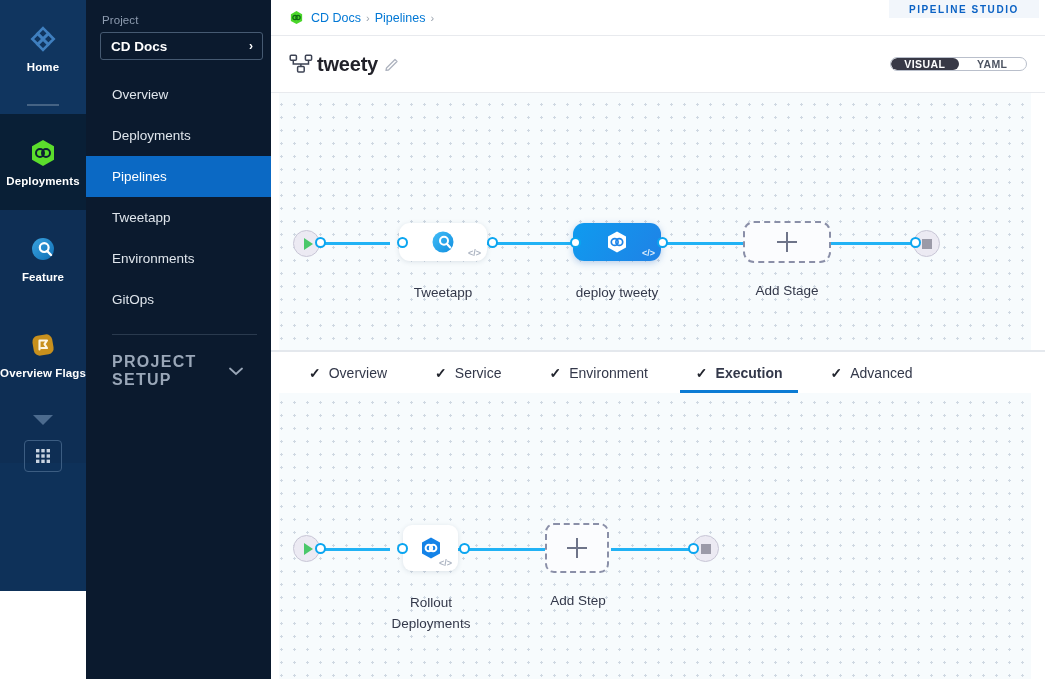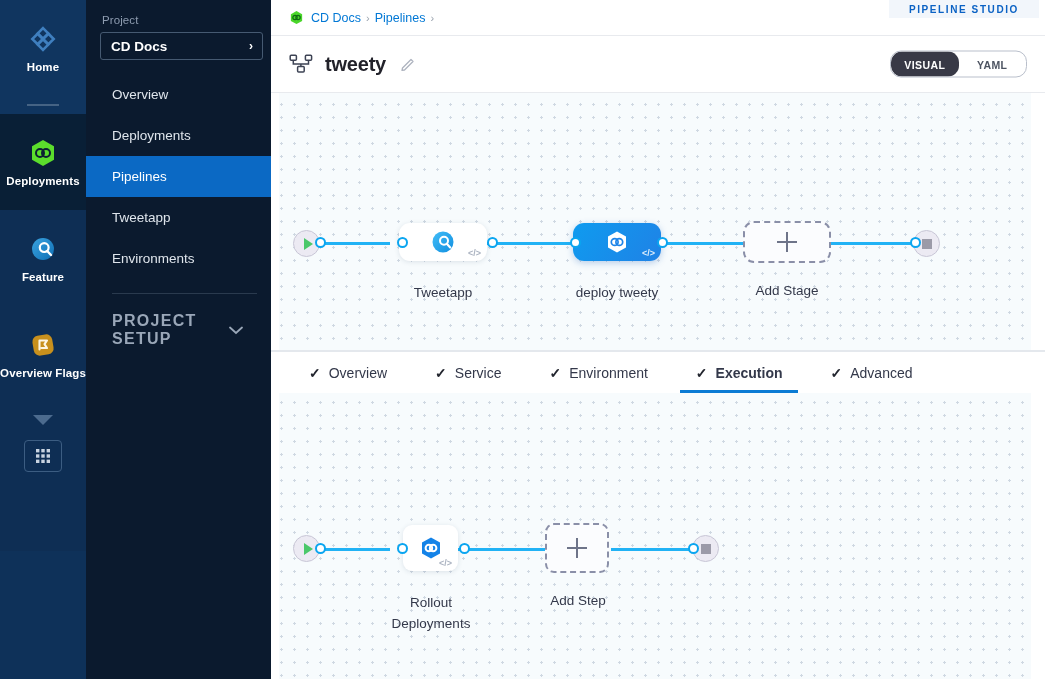--- a/index.html
+++ b/index.html
@@ -6,21 +6,21 @@
   html, body {
     width: 1045px; height: 679px;
     font-family: "Liberation Sans", sans-serif;
     overflow: hidden;
     background: #fff;
   }
   .app { position: relative; width: 1045px; height: 679px; display: flex; }
 
   
   .rail {
-    width: 86px; height: 679px;
+    width: 86px; height: 591px;
     background: #0b2e55;
     background: #0e2e54;
     display: flex; flex-direction: column;
     flex: 0 0 86px;
     position: relative;
     overflow: hidden;
   }
   .rail-bg-top { position:absolute; top:0; left:0; right:0; height:190px; background:#10355f; }
   .rail-item {
     position: relative;
@@ -90,25 +90,25 @@
     display:flex; align-items:center; justify-content:center;
     clip-path: polygon(10px 0, 100% 0, 100% 100%, calc(100% - 10px) 100%, 0 100%, 0 0);
   }
   .studio-tab::before{content:"";}
 
   .titlebar {
     height: 57px; border-bottom: 1px solid #e8eaee;
     display:flex; align-items:center; padding: 0 18px 0 18px;
     background:#fff; position:relative;
   }
-  .title-left { display:flex; align-items:center; gap:12px;}
+  .title-left { display:flex; align-items:center; gap:4px;}
   .pipeline-title { font-size: 20px; font-weight: bold; color:#22222a; letter-spacing:-.2px;}
   .toggle {
     position:absolute; right: 18px; top: 50%; transform: translateY(-50%);
-    width: 137px; height: 27px; border-radius: 11px; border:1px solid #b9bfcb;
+    width: 137px; height: 14px; border-radius: 11px; border:1px solid #b9bfcb;
     display:flex; align-items:center; background:#fff; overflow:hidden;
   }
   .toggle .seg { flex:1; height:100%; display:flex; align-items:center; justify-content:center;
     font-size: 10.5px; font-weight: bold; letter-spacing:.4px; color:#4c5361;}
   .toggle .seg.on { background:#383946; color:#fff; border-radius: 11px; }
 
   
   .canvas-top {
     height: 258px; position:relative; overflow:hidden;
     background-color: #f7fbfd;
@@ -285,20 +285,23 @@
     </div>
     <div class="nav-item active">
       <span>Pipelines</span>
     </div>
     <div class="nav-item">
       <span>Tweetapp</span>
     </div>
     <div class="nav-item">
       <span>Environments</span>
     </div>
+    <div class="nav-item">
+      <span>GitOps</span>
+    </div>
 
     <div class="nav-hr"></div>
 
     <div class="setup-row">
       <span>PROJECT SETUP</span>
       <span>
         <svg width="14" height="9" viewBox="0 0 14 9">
             <path d="M1 1.5 L7 7 L13 1.5" fill="none" stroke="#9aa7b8" stroke-width="1.8" stroke-linecap="round"></path>
           </svg>
       </span>

